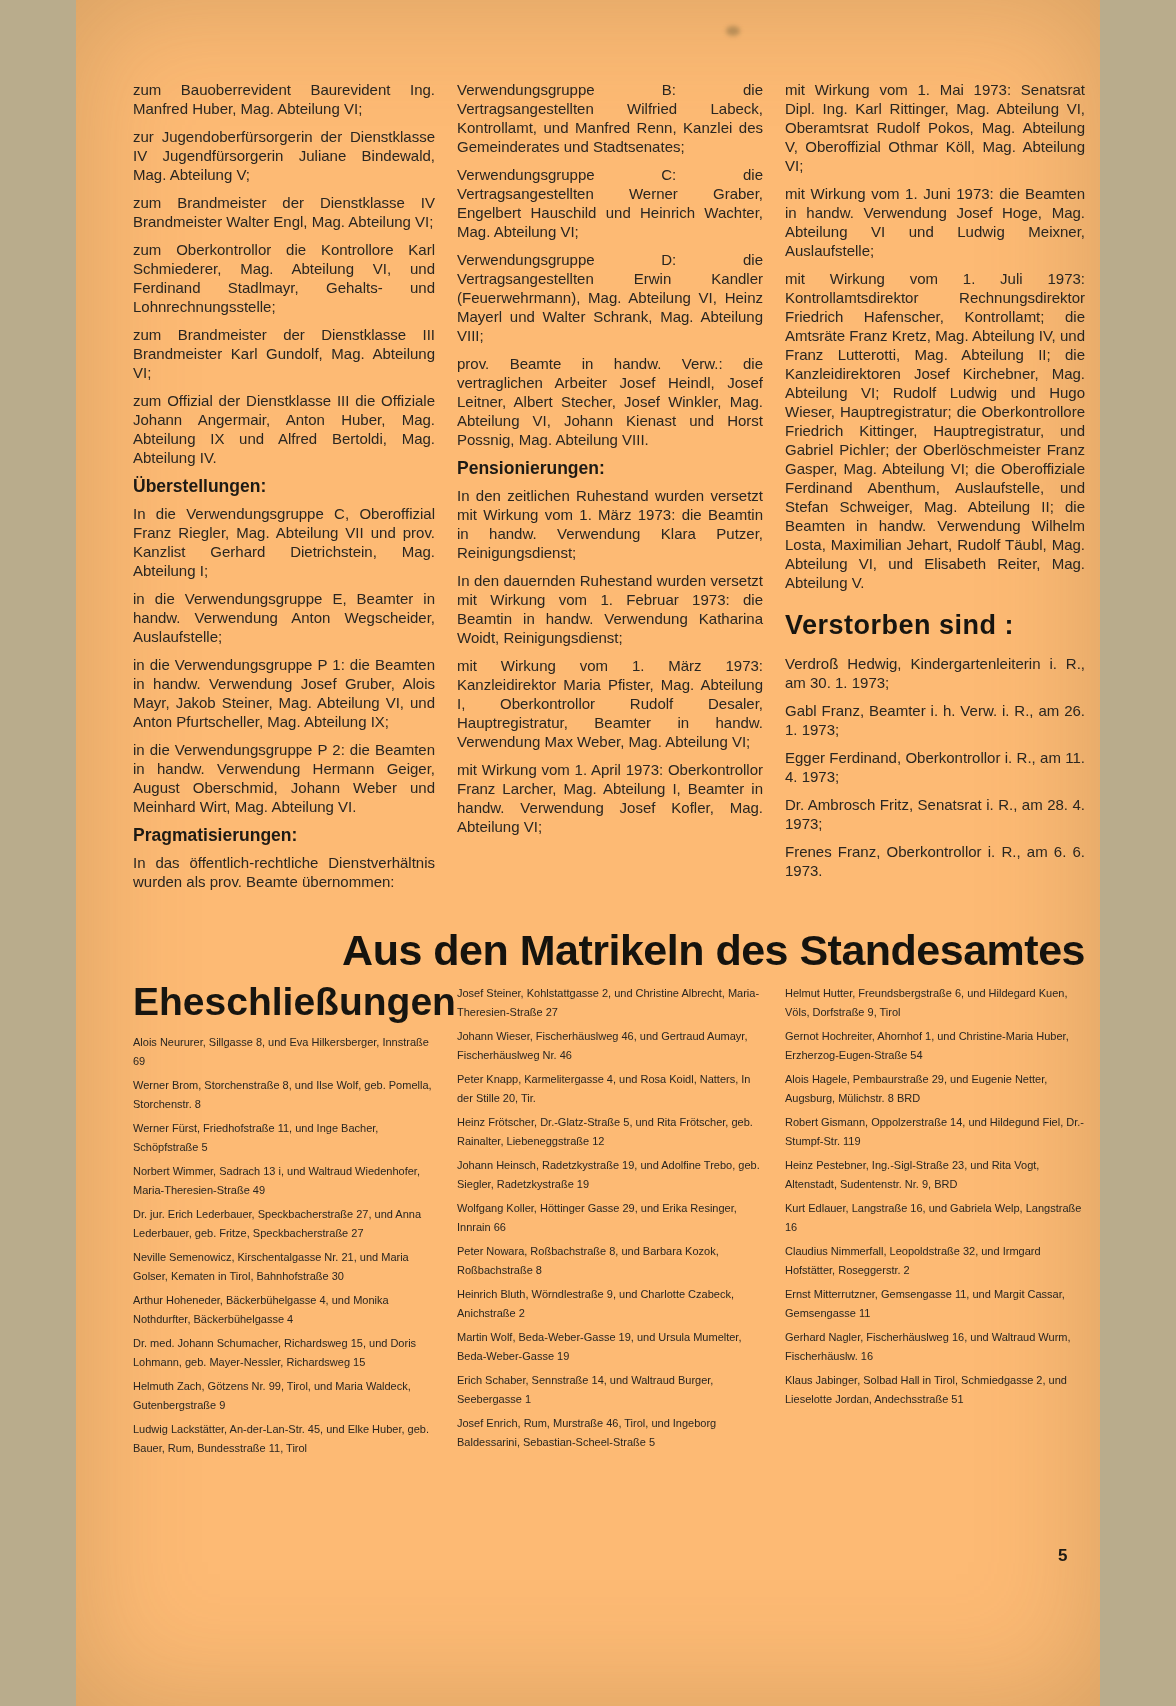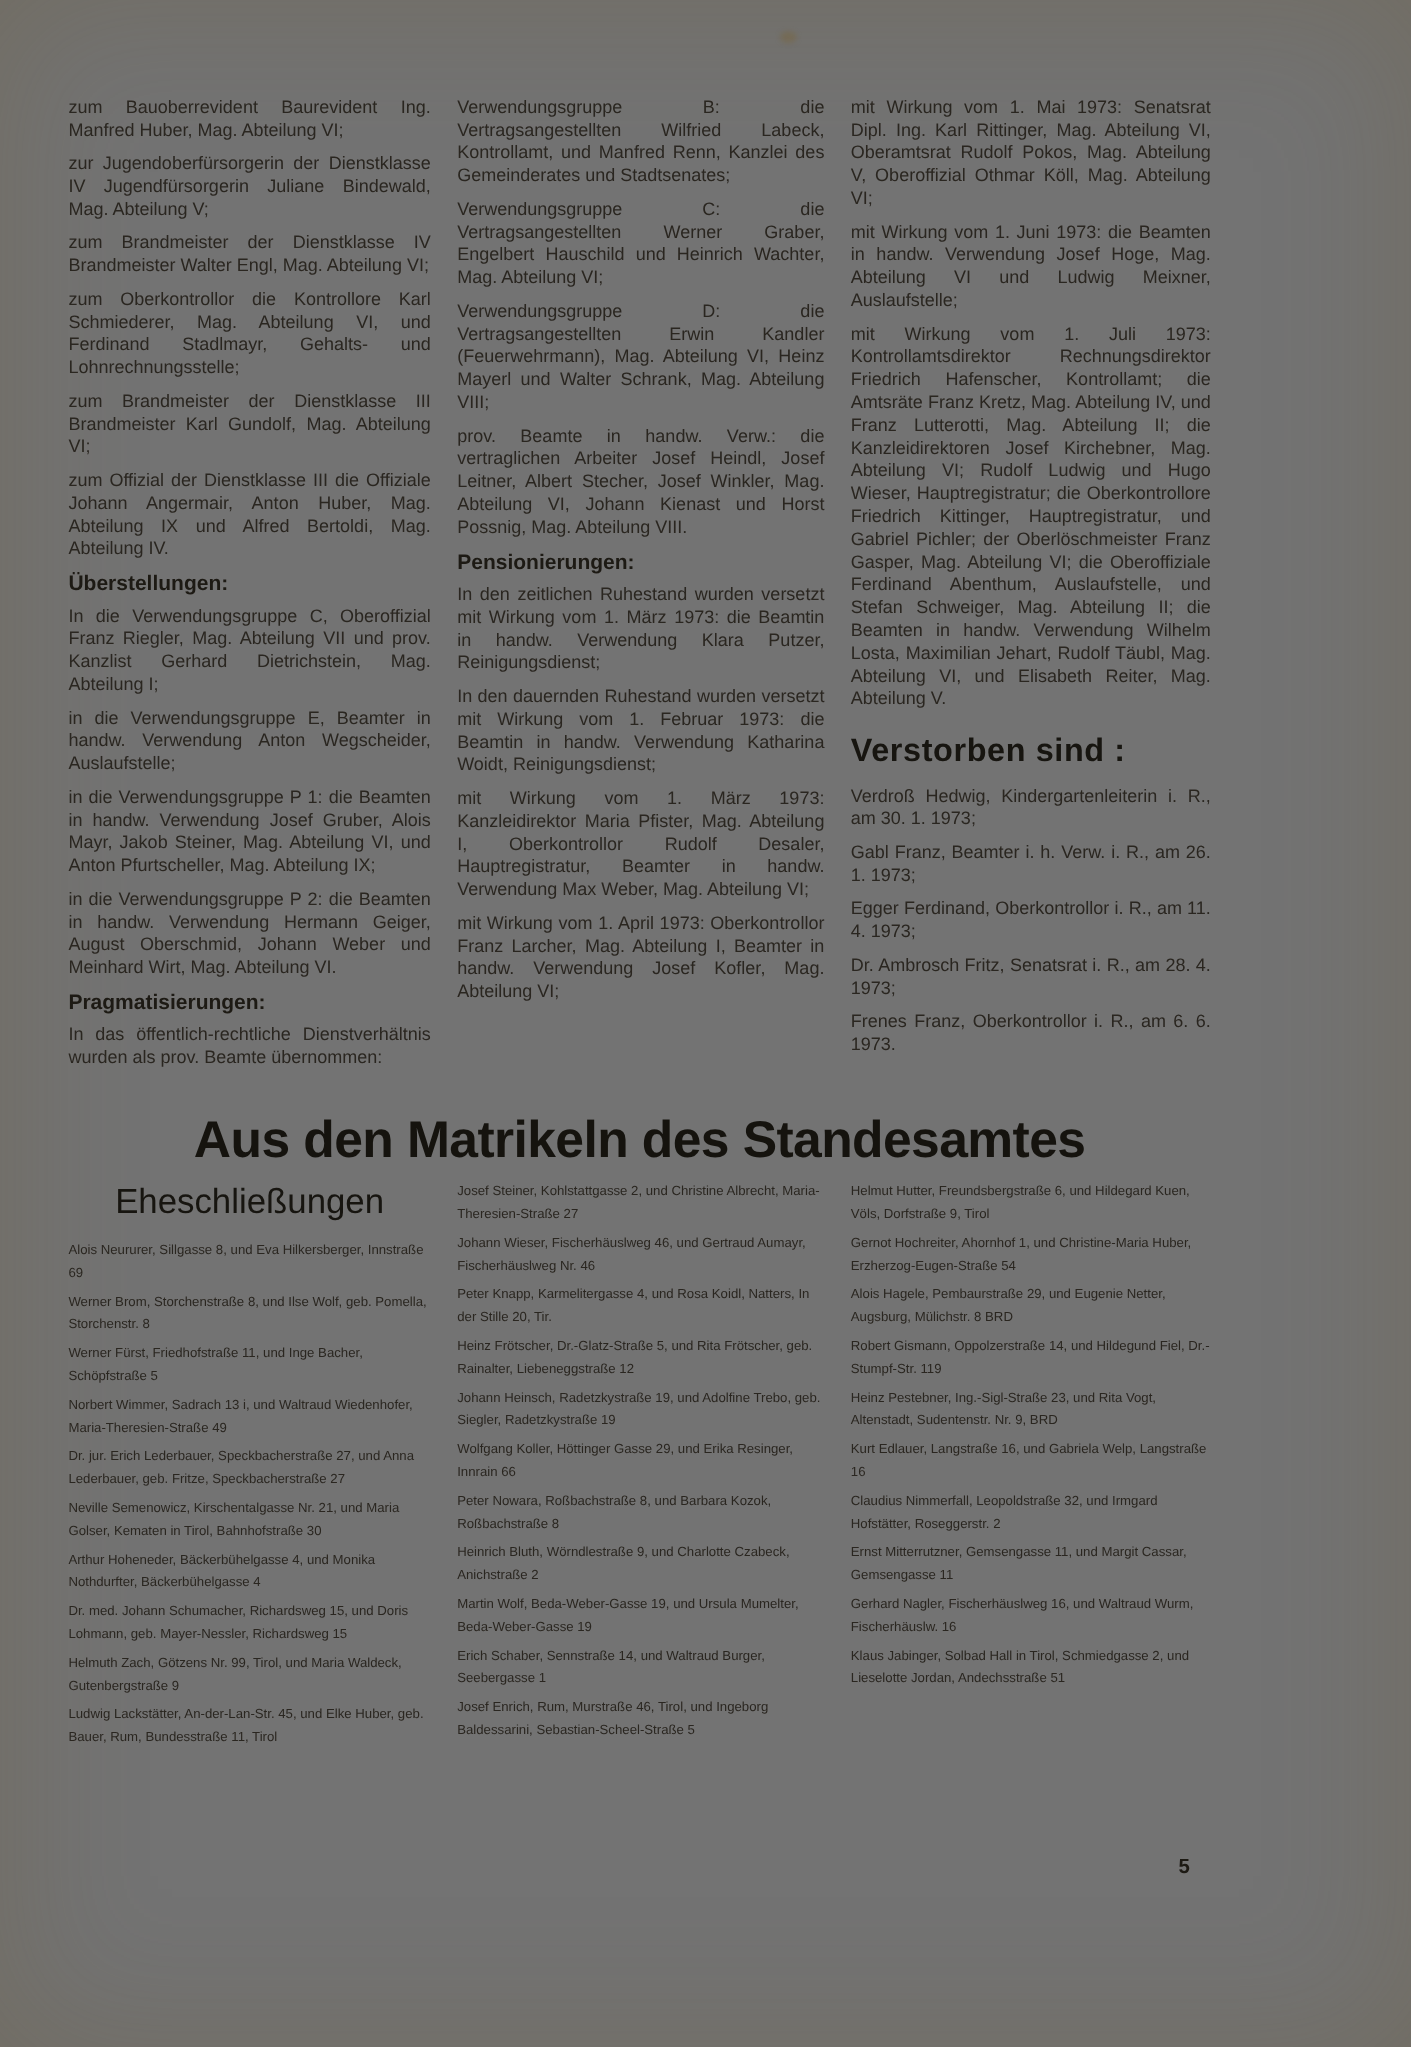--- a/index.html
+++ b/index.html
@@ -3,24 +3,24 @@
 <meta charset="utf-8">
 <style>
   html, body {
     margin: 0;
     padding: 0;
     background: #b9ac8c;
     font-family: "Liberation Sans", "DejaVu Sans", sans-serif;
   }
   .page {
     position: relative;
-    width: 1176px;
+    width: 1024px;
     height: 1706px;
     margin: 0 auto;
-    background: #737373;
+    background: #fdba74;
     box-shadow: inset 0 0 120px rgba(110, 92, 55, 0.28);
     overflow: hidden;
     color: #2a2620;
   }
   .content {
     position: absolute;
     left: 57px;
     top: 80px;
     width: 952px;
   }
@@ -56,37 +56,37 @@
     color: #171510;
   }
 
   
   .main-title {
     margin: 26px 0 10px 0;
     font-size: 43px;
     line-height: 48px;
     font-weight: bold;
     letter-spacing: -0.5px;
-    text-align: center;
+    text-align: right;
     color: #15130e;
   }
 
   
   .entries .entry {
     margin: 0 0 5px 0;
     font-size: 11px;
     line-height: 19px;
     text-align: left;
   }
   .entries .major-head {
     margin: 2px 0 15px 0;
-    font-size: 29px;
+    font-size: 39px;
     line-height: 32px;
-    font-weight: normal;
-    text-align: center;
+    font-weight: bold;
+    text-align: left;
     color: #171510;
   }
 
   .page-number {
     position: absolute;
     left: 982px;
     top: 1546px;
     font-size: 17px;
     font-weight: bold;
     color: #1d1a14;

